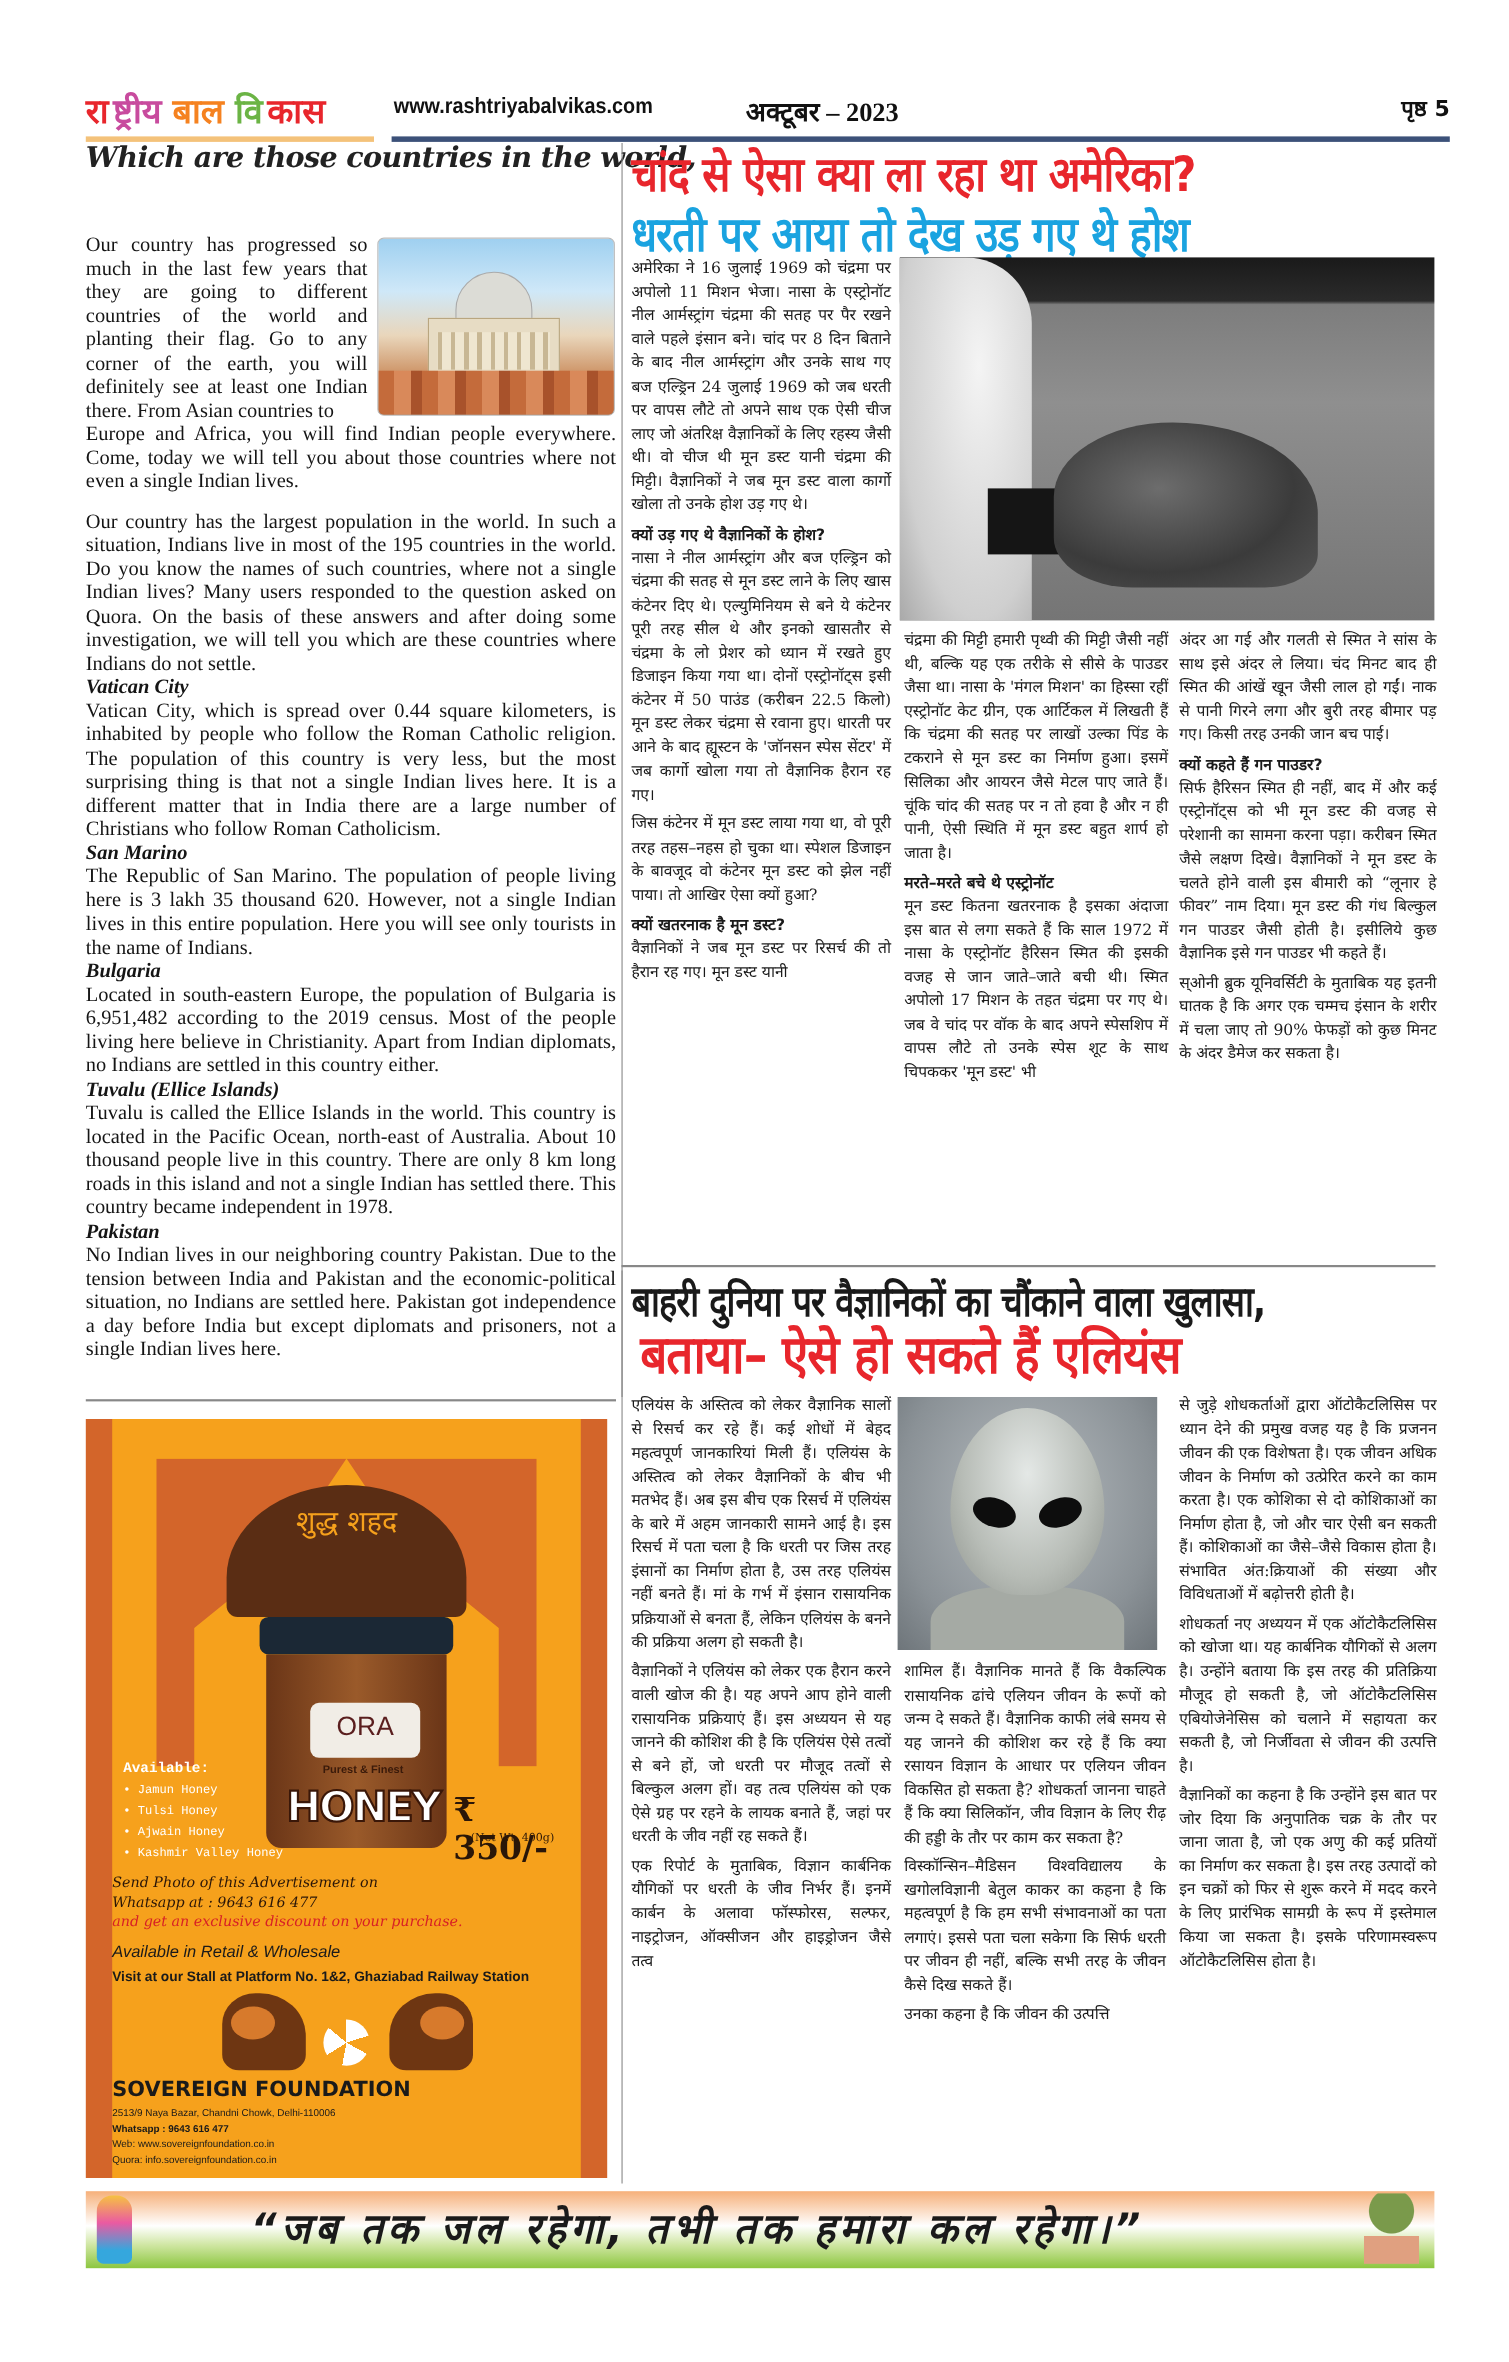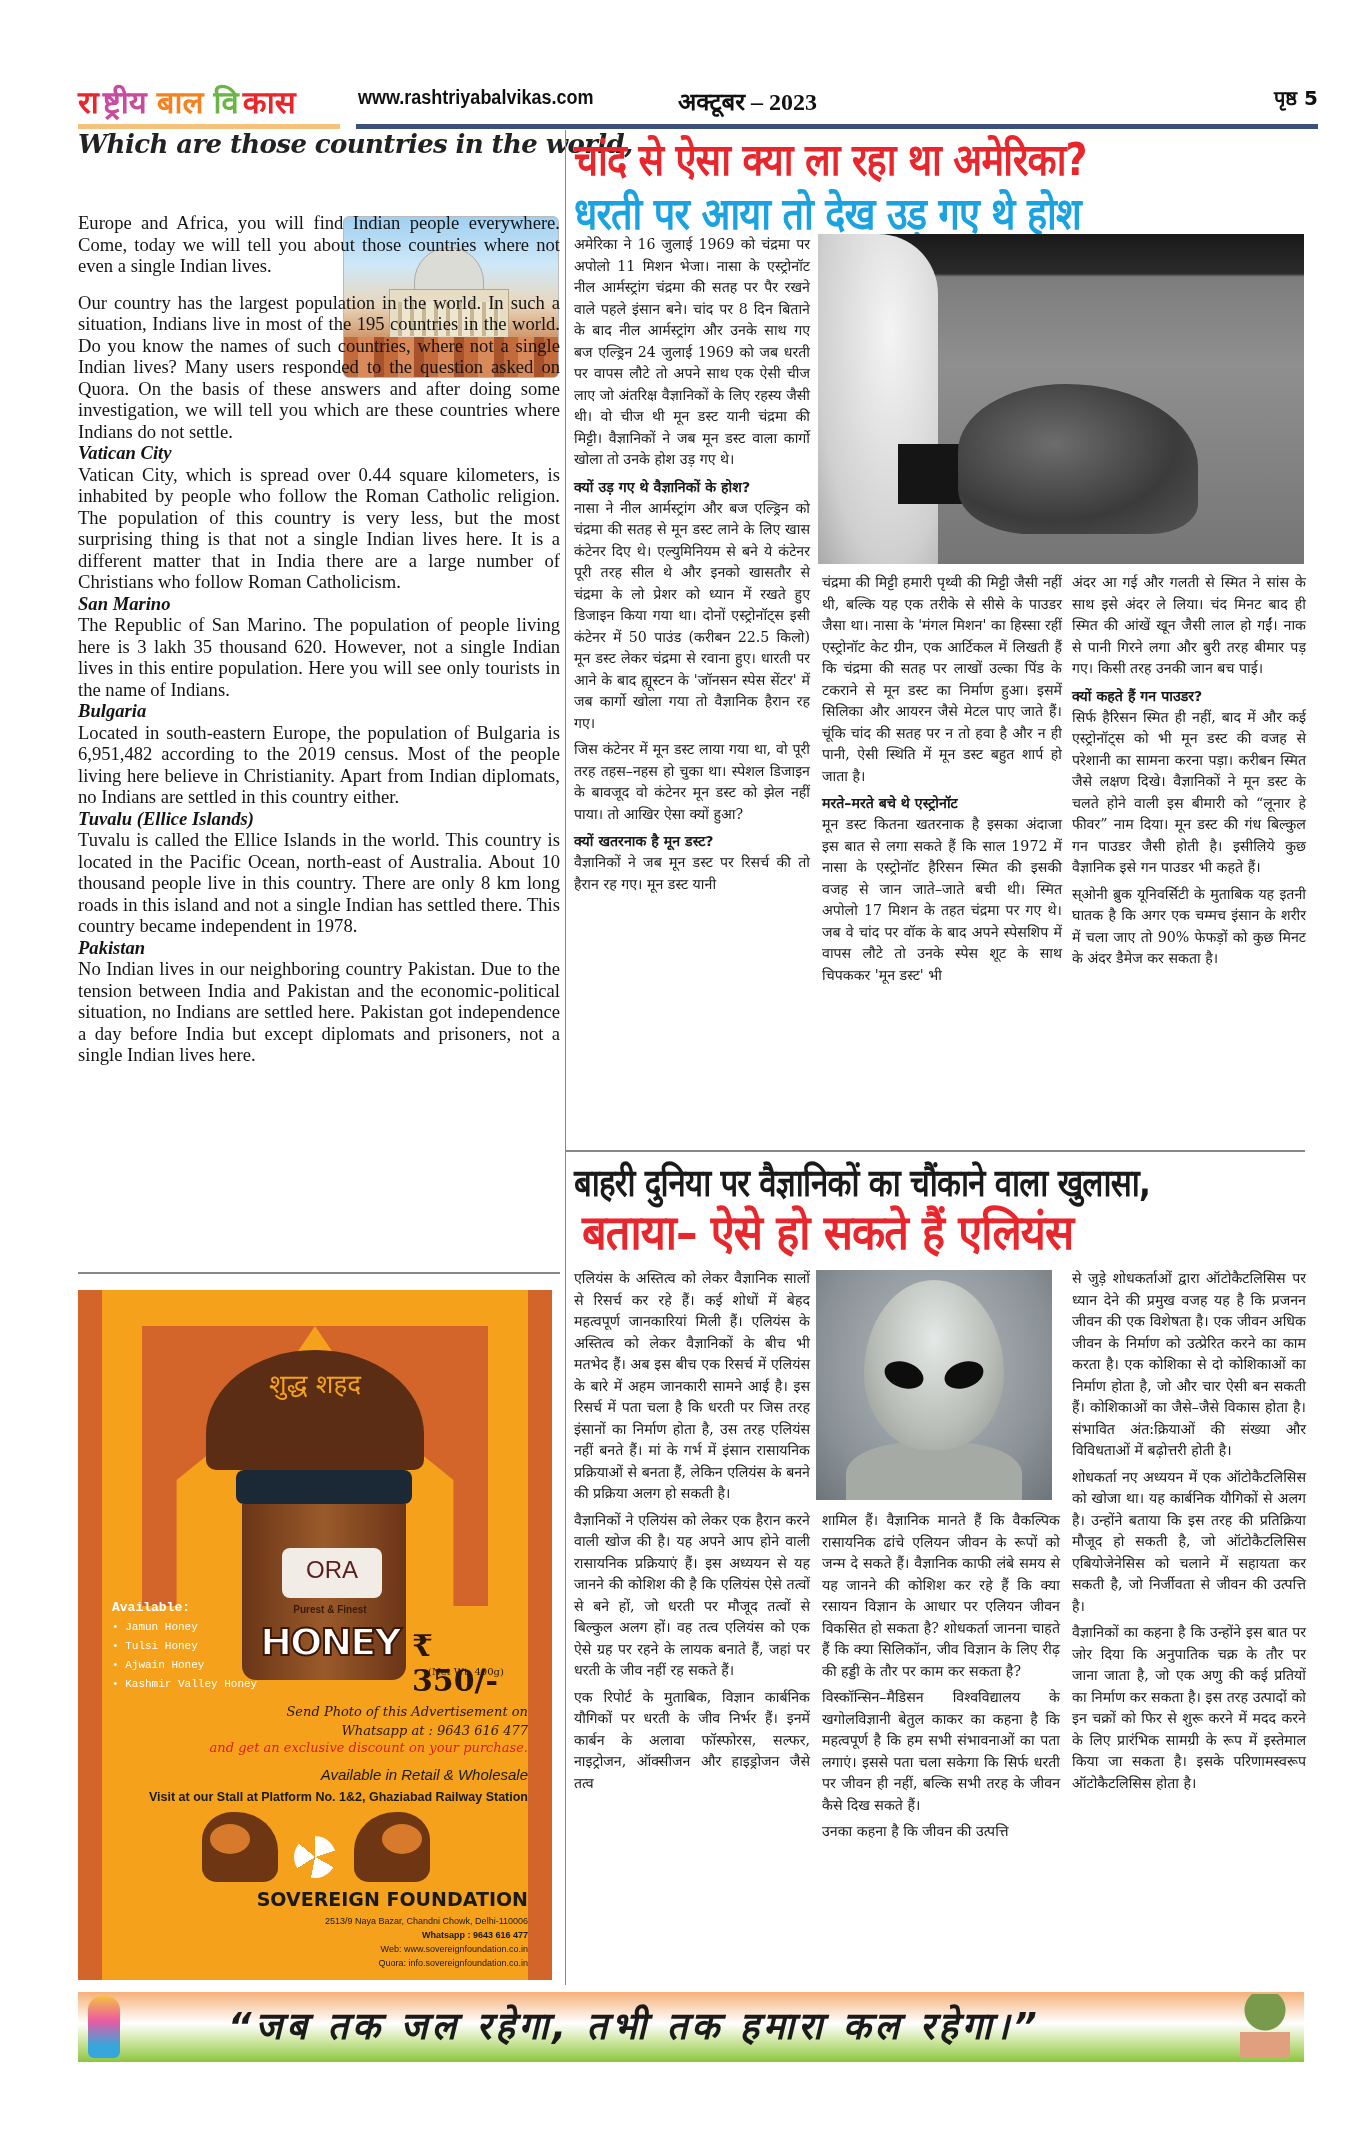--- a/index.html
+++ b/index.html
@@ -65,21 +65,21 @@
 #jar{position:absolute;left:134px;top:180px;width:176px;height:210px}
 .lid{position:absolute;left:0;top:0;width:176px;height:34px;background:#1b2835;border-radius:8px}
 .glass{position:absolute;left:6px;top:34px;width:164px;height:176px;background:linear-gradient(90deg,#6a3517,#9a5a2a 50%,#6a3517);border-radius:0 0 14px 14px}
 .label{position:absolute;left:40px;top:44px;width:100px;height:50px;background:#f1ede6;border-radius:8px;text-align:center;font-family:"Liberation Sans",sans-serif;font-size:24px;line-height:44px;color:#5a1e1e}
 #ad-purest{position:absolute;left:20px;top:100px;width:136px;text-align:center;font-family:"Liberation Sans",sans-serif;font-weight:bold;font-size:10px;color:#3a1a0a}
 #ad-honey{position:absolute;left:10px;top:112px;width:156px;text-align:center;font-family:"DejaVu Sans",sans-serif;font-weight:bold;font-size:38px;line-height:52px;color:#fff;-webkit-text-stroke:2px #3a1708;letter-spacing:-2px}
 #ad-avail{position:absolute;left:10px;top:308px;font-family:Liberation Mono, monospace;font-size:11px;line-height:19px;color:#fff}
 #ad-avail b{font-size:13px}
 #ad-price{position:absolute;left:310px;top:338px;font-family:"DejaVu Serif",serif;font-weight:bold;font-size:30px;color:#2a1608}
 #ad-wt{position:absolute;left:326px;top:376px;font-family:"DejaVu Serif",serif;font-size:10px;color:#2a1608}
-.adtxt{position:absolute;left:0;width:426px;text-align:right}
+.adtxt{position:absolute;left:0;width:426px;text-align:left}
 #ad-send{top:412px;font-family:"DejaVu Serif",serif;font-style:italic;font-size:13px;line-height:19px;color:#2a1608}
 #ad-disc{top:450px;font-family:"DejaVu Serif",serif;font-style:italic;font-size:13px;color:#d71f26}
 #ad-retail{top:476px;font-family:"Liberation Sans",sans-serif;font-style:italic;font-size:15px;color:#1a1a1a}
 #ad-stall{top:500px;font-family:"Liberation Sans",sans-serif;font-weight:bold;font-size:12.5px;color:#1a1a1a}
 .eleph{position:absolute;top:522px;width:76px;height:70px;background:#6e3612;border-radius:40% 55% 20% 20%}
 .eleph.l{left:100px}.eleph.r{left:252px;transform:scaleX(-1)}
 .eleph:after{content:"";position:absolute;left:8px;top:12px;width:40px;height:30px;background:#d77a2c;border-radius:50%}
 #swirl{position:absolute;left:192px;top:546px;width:42px;height:42px;border-radius:50%;background:conic-gradient(#fff 0 20%,transparent 20% 33%,#fff 33% 53%,transparent 53% 66%,#fff 66% 86%,transparent 86%)}
 #ad-org{top:598px;font-family:"DejaVu Sans",sans-serif;font-weight:bold;font-size:19px;color:#1a1a1a}
 .adsmall{font-family:"Liberation Sans",sans-serif;font-size:9px;line-height:14px;color:#1a1a1a}
@@ -109,20 +109,21 @@
 </div>
 
 <div id="la" class="abs">
   <div id="la-h1" class="abs">Which are those countries in the world,</div>
   <div id="la-img" class="abs">
     <div class="dome"></div>
       <div class="facade"></div>
       <div class="roofs"></div>
   </div>
   <div id="la-body" class="abs">
+    <p class="wrap">Our country has progressed so much in the last few years that they are going to different countries of the world and planting their flag. Go to any corner of the earth, you will definitely see at least one Indian there. From Asian countries to</p>
     <p>Europe and Africa, you will find Indian people everywhere. Come, today we will tell you about those countries where not even a single Indian lives.</p>
     <p class="gap">Our country has the largest population in the world. In such a situation, Indians live in most of the 195 countries in the world. Do you know the names of such countries, where not a single Indian lives? Many users responded to the question asked on Quora. On the basis of these answers and after doing some investigation, we will tell you which are these countries where Indians do not settle.</p>
     <h4>Vatican City</h4>
     <p>Vatican City, which is spread over 0.44 square kilometers, is inhabited by people who follow the Roman Catholic religion. The population of this country is very less, but the most surprising thing is that not a single Indian lives here. It is a different matter that in India there are a large number of Christians who follow Roman Catholicism.</p>
     <h4>San Marino</h4>
     <p>The Republic of San Marino. The population of people living here is 3 lakh 35 thousand 620. However, not a single Indian lives in this entire population. Here you will see only tourists in the name of Indians.</p>
     <h4>Bulgaria</h4>
     <p>Located in south-eastern Europe, the population of Bulgaria is 6,951,482 according to the 2019 census. Most of the people living here believe in Christianity. Apart from Indian diplomats, no Indians are settled in this country either.</p>
     <h4>Tuvalu (Ellice Islands)</h4>
     <p>Tuvalu is called the Ellice Islands in the world. This country is located in the Pacific Ocean, north-east of Australia. About 10 thousand people live in this country. There are only 8 km long roads in this island and not a single Indian has settled there. This country became independent in 1978.</p>

